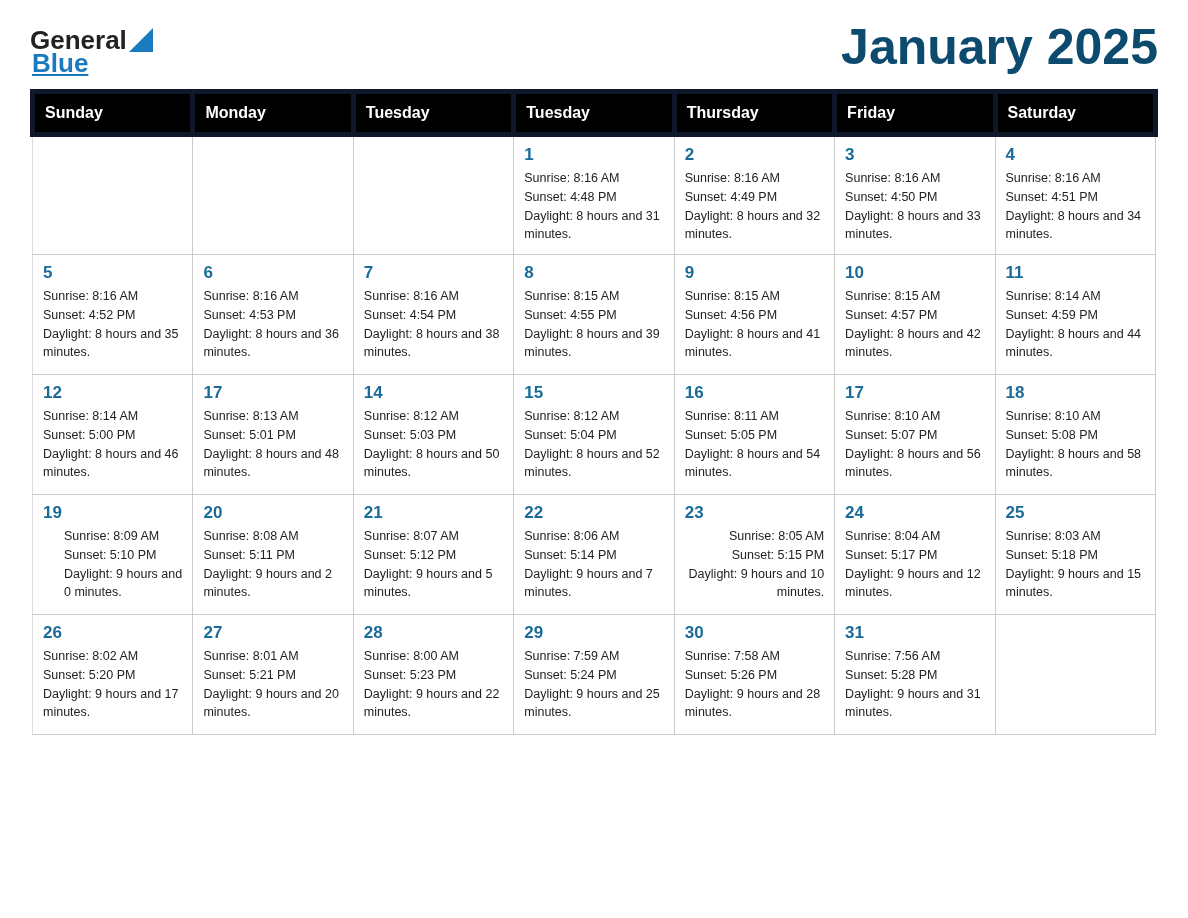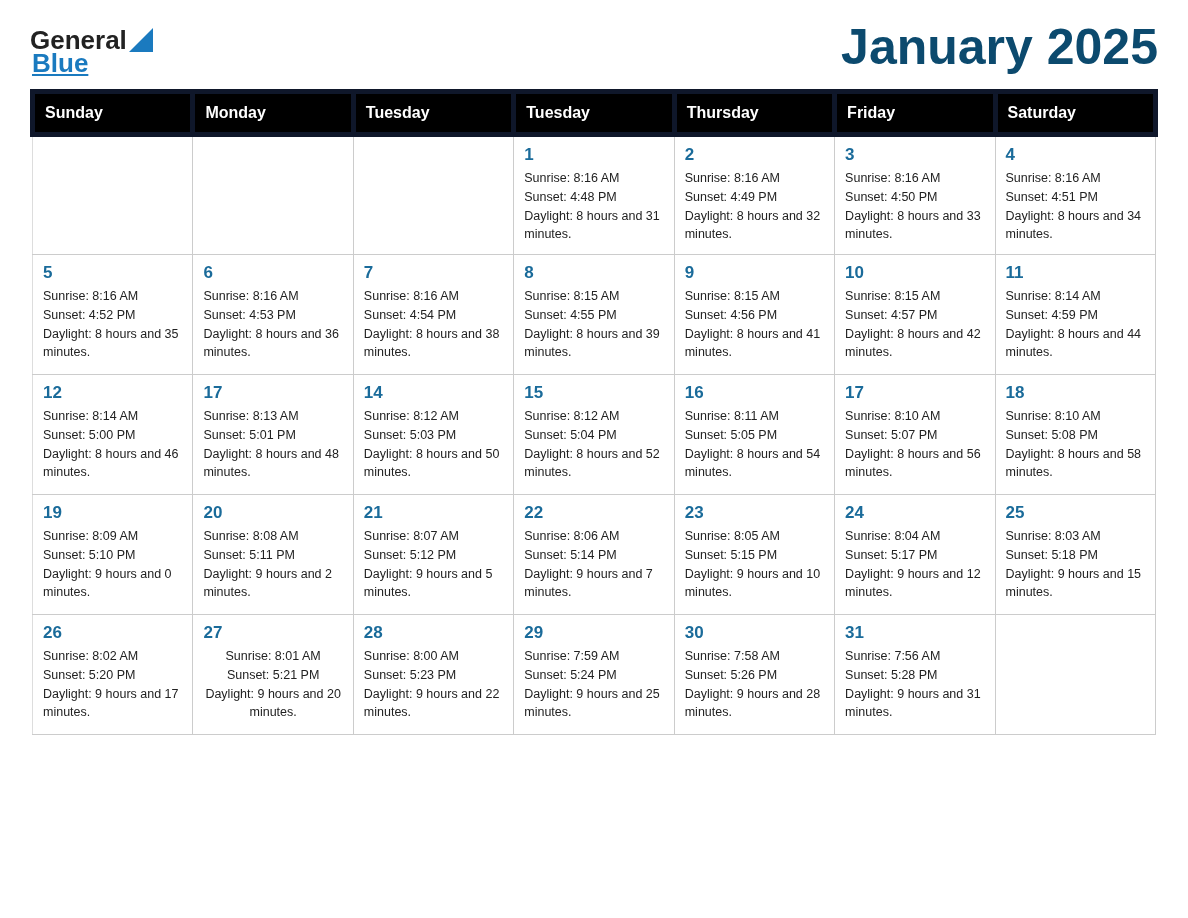--- a/index.html
+++ b/index.html
@@ -215,21 +215,21 @@
         <td>
           <span class="day-number">18</span>
           <div class="day-info" style="white-space: pre-line;">Sunrise: 8:10 AM
 Sunset: 5:08 PM
 Daylight: 8 hours and 58 minutes.</div>
         </td>
       </tr>
       <tr>
         <td>
           <span class="day-number">19</span>
-          <div class="day-info" style="white-space: pre-line;">Sunrise: 8:09 AM
+          <div class="day-info" style="white-space: pre-line; margin-left: 21px;">Sunrise: 8:09 AM
 Sunset: 5:10 PM
 Daylight: 9 hours and 0 minutes.</div>
         </td>
         <td>
           <span class="day-number">20</span>
           <div class="day-info" style="white-space: pre-line;">Sunrise: 8:08 AM
 Sunset: 5:11 PM
 Daylight: 9 hours and 2 minutes.</div>
         </td>
         <td>
@@ -239,21 +239,21 @@
 Daylight: 9 hours and 5 minutes.</div>
         </td>
         <td>
           <span class="day-number">22</span>
           <div class="day-info" style="white-space: pre-line;">Sunrise: 8:06 AM
 Sunset: 5:14 PM
 Daylight: 9 hours and 7 minutes.</div>
         </td>
         <td>
           <span class="day-number">23</span>
-          <div class="day-info" style="white-space: pre-line;">Sunrise: 8:05 AM
+          <div class="day-info" style="white-space: pre-line; text-align: right;">Sunrise: 8:05 AM
 Sunset: 5:15 PM
 Daylight: 9 hours and 10 minutes.</div>
         </td>
         <td>
           <span class="day-number">24</span>
           <div class="day-info" style="white-space: pre-line;">Sunrise: 8:04 AM
 Sunset: 5:17 PM
 Daylight: 9 hours and 12 minutes.</div>
         </td>
         <td>
@@ -265,21 +265,21 @@
       </tr>
       <tr>
         <td>
           <span class="day-number">26</span>
           <div class="day-info" style="white-space: pre-line;">Sunrise: 8:02 AM
 Sunset: 5:20 PM
 Daylight: 9 hours and 17 minutes.</div>
         </td>
         <td>
           <span class="day-number">27</span>
-          <div class="day-info" style="white-space: pre-line; text-align: center;">Sunrise: 8:01 AM
+          <div class="day-info" style="white-space: pre-line;">Sunrise: 8:01 AM
 Sunset: 5:21 PM
 Daylight: 9 hours and 20 minutes.</div>
         </td>
         <td>
           <span class="day-number">28</span>
           <div class="day-info" style="white-space: pre-line;">Sunrise: 8:00 AM
 Sunset: 5:23 PM
 Daylight: 9 hours and 22 minutes.</div>
         </td>
         <td>

